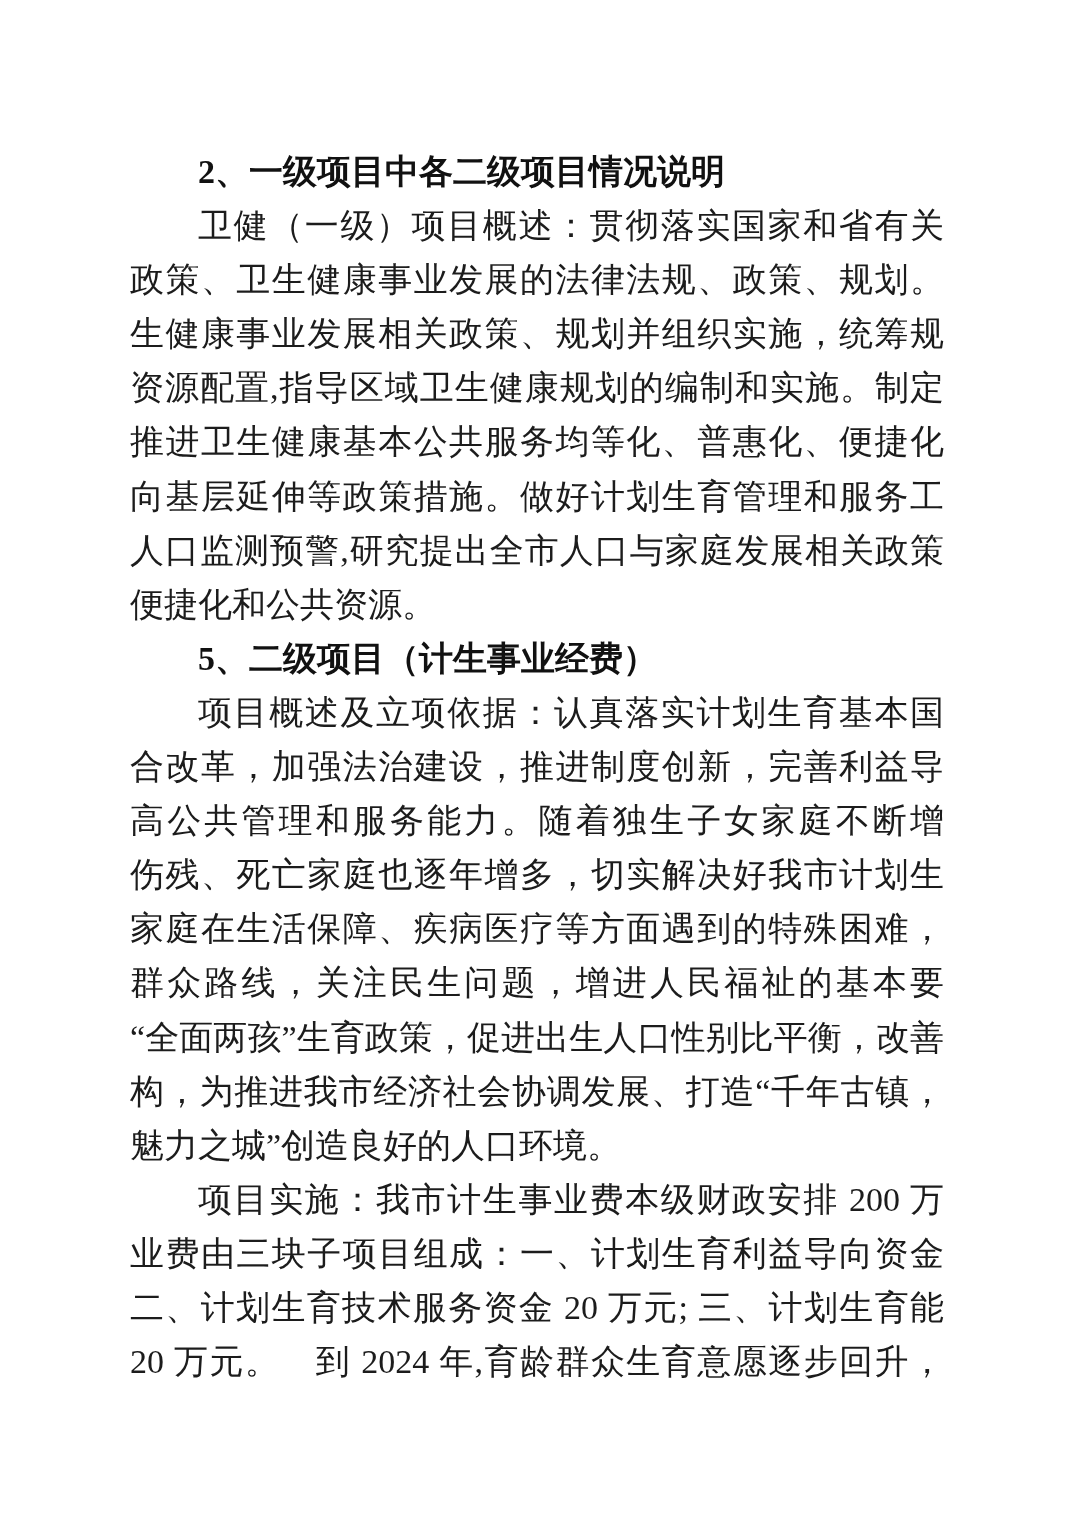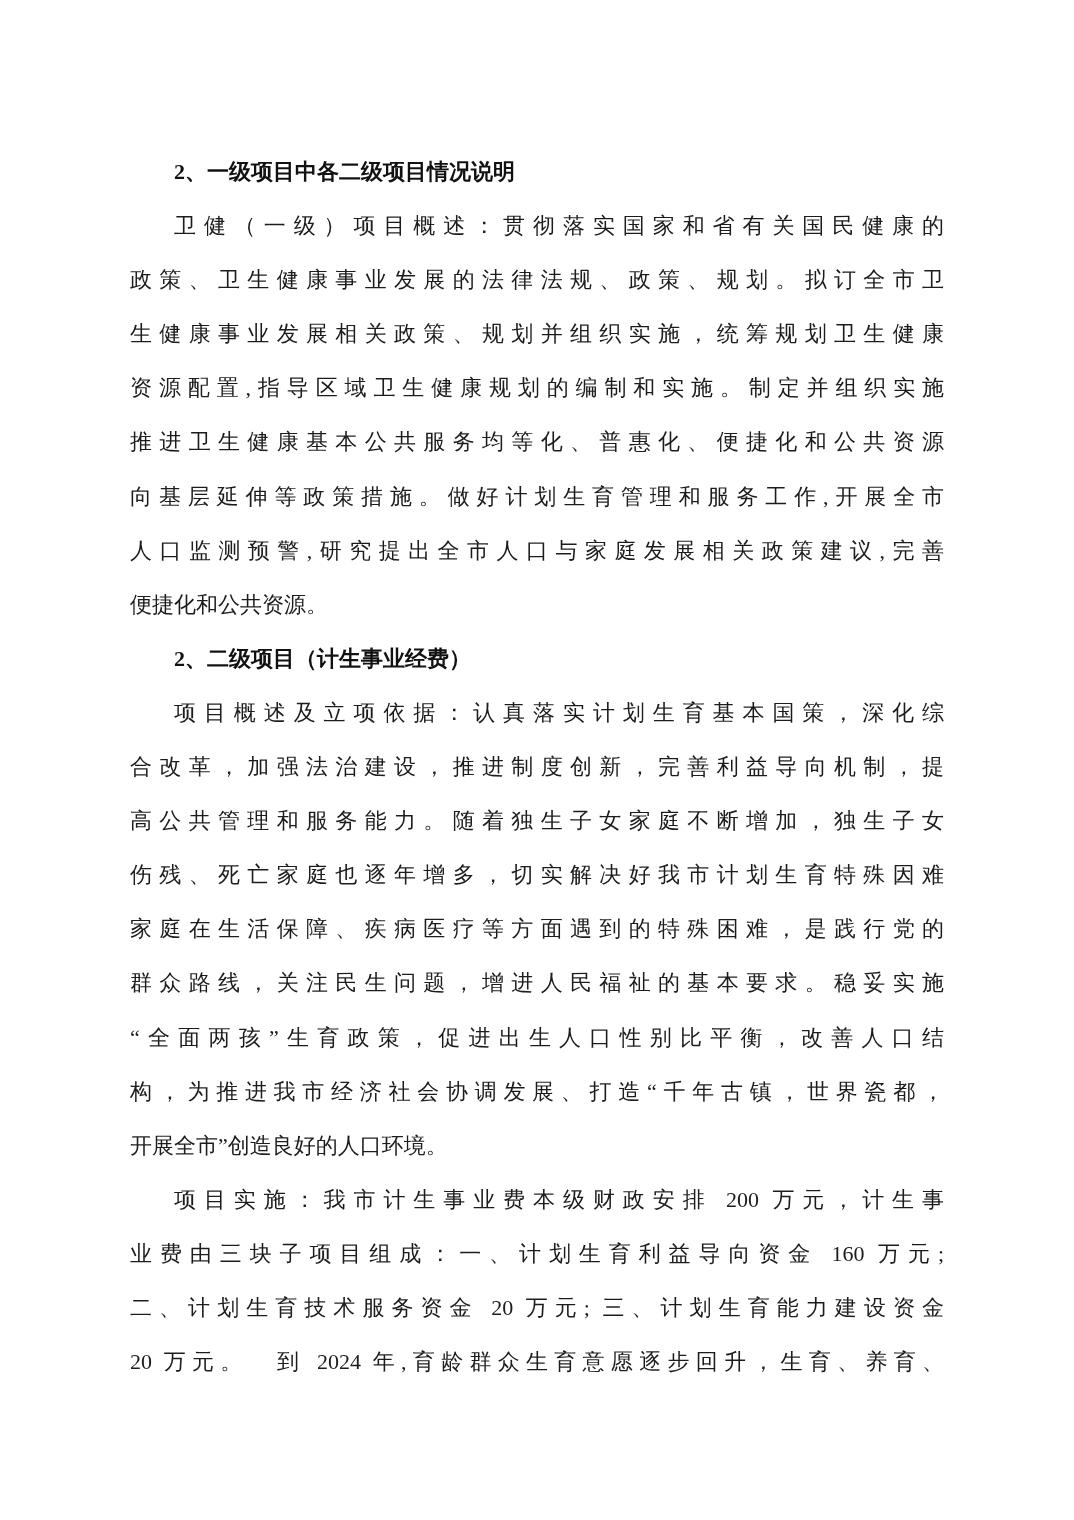--- a/index.html
+++ b/index.html
@@ -14,21 +14,21 @@
     background: #ffffff;
     overflow: hidden;
     font-family: "Liberation Serif", "DejaVu Serif", serif;
     color: #1c1c1c;
   }
   .textcol {
     position: absolute;
     left: 130px;
     top: 145px;
     width: 814px;
-    font-size: 22px;
+    font-size: 34px;
     line-height: 54.1px;
   }
   .line {
     height: 54.1px;
     overflow: hidden;
   }
   
   .just {
     text-align: justify;
     text-align-last: justify;
@@ -53,31 +53,31 @@
 
     <div class="line just indent">卫健（一级）项目概述：贯彻落实国家和省有关国民健康的</div>
     <div class="line just">政策、卫生健康事业发展的法律法规、政策、规划。拟订全市卫</div>
     <div class="line just">生健康事业发展相关政策、规划并组织实施，统筹规划卫生健康</div>
     <div class="line just">资源配置,指导区域卫生健康规划的编制和实施。制定并组织实施</div>
     <div class="line just">推进卫生健康基本公共服务均等化、普惠化、便捷化和公共资源</div>
     <div class="line just">向基层延伸等政策措施。做好计划生育管理和服务工作,开展全市</div>
     <div class="line just">人口监测预警,研究提出全市人口与家庭发展相关政策建议,完善</div>
     <div class="line">便捷化和公共资源。</div>
 
-    <div class="line heading">2、二级项目（计生事业经费）</div>
+    <div class="line heading">5、二级项目（计生事业经费）</div>
 
     <div class="line just indent">项目概述及立项依据：认真落实计划生育基本国策，深化综</div>
     <div class="line just">合改革，加强法治建设，推进制度创新，完善利益导向机制，提</div>
     <div class="line just">高公共管理和服务能力。随着独生子女家庭不断增加，独生子女</div>
     <div class="line just">伤残、死亡家庭也逐年增多，切实解决好我市计划生育特殊因难</div>
     <div class="line just">家庭在生活保障、疾病医疗等方面遇到的特殊困难，是践行党的</div>
     <div class="line just">群众路线，关注民生问题，增进人民福祉的基本要求。稳妥实施</div>
     <div class="line just">“全面两孩”生育政策，促进出生人口性别比平衡，改善人口结</div>
     <div class="line just">构，为推进我市经济社会协调发展、打造“千年古镇，世界瓷都，</div>
-    <div class="line">开展全市”创造良好的人口环境。</div>
+    <div class="line">魅力之城”创造良好的人口环境。</div>
 
     <div class="line just indent">项目实施：我市计生事业费本级财政安排 200 万元，计生事</div>
     <div class="line just">业费由三块子项目组成：一、计划生育利益导向资金 160 万元;</div>
     <div class="line just">二、计划生育技术服务资金 20 万元; 三、计划生育能力建设资金</div>
     <div class="line just">20 万元。　到 2024 年,育龄群众生育意愿逐步回升，生育、养育、</div>
 
   </div>
 </div>
 
 </body></html>

